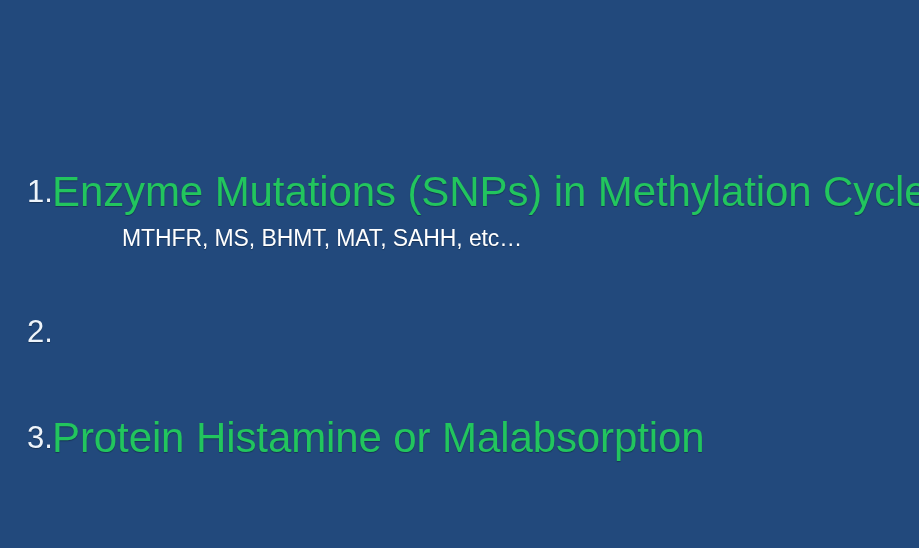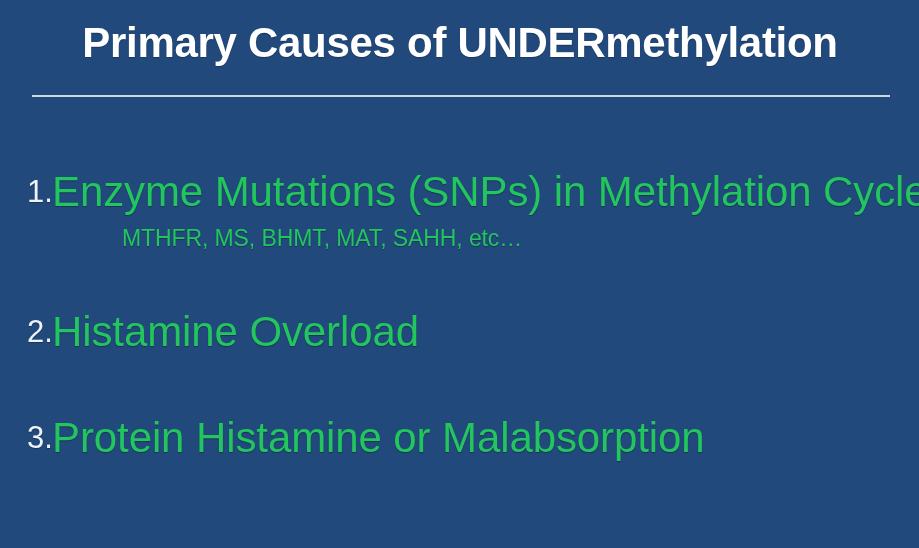--- a/index.html
+++ b/index.html
@@ -100,56 +100,51 @@
     letter-spacing: -0.1px;
     text-shadow: 0 1px 1px rgba(0,0,0,0.3);
   }
 
   .item-subtext {
     display: block;
     margin-left: 122px;
     margin-top: 9px;
     font-size: 23px;
     line-height: 30px;
-    color: #22c55e;
+    color: #ffffff;
     font-weight: normal;
     letter-spacing: -0.1px;
     white-space: nowrap;
     text-shadow: 0 1px 1px rgba(0,0,0,0.3);
   }
 
   
   .item-1 { margin-top: 0px; }
   .item-2 { margin-top: 57px; }
   .item-3 { margin-top: 62px; }
 </style>
 </head>
 <body>
 
 <div class="slide">
 
-  <div class="title-area">
-    <div class="slide-title">Primary Causes of UNDERmethylation</div>
-    <div class="title-divider"></div>
-  </div>
 
   <ol class="body-list">
 
     <li class="list-item item-1">
       <div class="item-row">
         <span class="item-number">1.</span>
         <span class="item-text">Enzyme Mutations (SNPs) in Methylation Cycle</span>
       </div>
       <span class="item-subtext">MTHFR, MS, BHMT, MAT, SAHH, etc…</span>
     </li>
 
     <li class="list-item item-2">
       <div class="item-row">
         <span class="item-number">2.</span>
-        <span class="item-text">Histamine Overload</span>
       </div>
     </li>
 
     <li class="list-item item-3">
       <div class="item-row">
         <span class="item-number">3.</span>
         <span class="item-text">Protein Histamine or Malabsorption</span>
       </div>
     </li>
 

